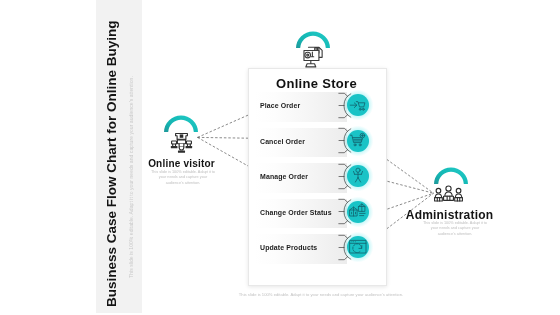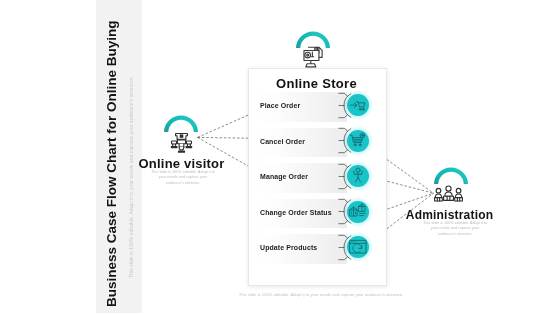--- a/index.html
+++ b/index.html
@@ -219,21 +219,21 @@
       <path d="M9.0,16.0 C9.0,18.2 10.1,19.3 11.5,19.3 C12.9,19.3 14.0,18.2 14.0,16.0"></path>
       <path d="M8.3,20.4 L14.7,20.4 L14.7,21.6 L8.3,21.6 Z"></path>
       <rect x="0.9" y="9.6" width="5.3" height="3.2" rx="0.5"></rect>
       <path d="M2.1,12.8 L2.1,15.6 M5.1,12.8 L5.1,15.6"></path>
       <path d="M0.7,15.6 L6.6,15.6 L6.6,16.8 L0.7,16.8 Z"></path>
       <rect x="16.8" y="9.6" width="5.3" height="3.2" rx="0.5"></rect>
       <path d="M17.9,12.8 L17.9,15.6 M20.9,12.8 L20.9,15.6"></path>
       <path d="M16.4,15.6 L22.3,15.6 L22.3,16.8 L16.4,16.8 Z"></path>
     </svg>
   </div>
-  <div class="node-title" style="left:131.5px;top:159px;width:100px;height:10px;font-size:13px;letter-spacing:.2px;line-height:10px;">Online visitor</div>
+  <div class="node-title" style="left:131.5px;top:159px;width:100px;height:10px;font-size:10px;letter-spacing:.2px;line-height:10px;">Online visitor</div>
   <div class="node-sub" style="left:150px;top:170px;width:66px;">This slide is 100% editable. Adapt it to your needs and capture your audience's attention.</div>
 
   <div class="crescent" style="left:433px;top:166px;">
     <svg width="36" height="20" viewBox="0 0 36 20">
       <defs>
         <linearGradient id="cg3" x1="0.04" y1="0.95" x2="0.95" y2="0.15">
           <stop offset="0" stop-color="#1c9b9c"></stop>
             <stop offset="0.30" stop-color="#17b3b1"></stop>
           <stop offset="0.62" stop-color="#18bdb9"></stop>
             <stop offset="1" stop-color="#1fc9c6"></stop>

